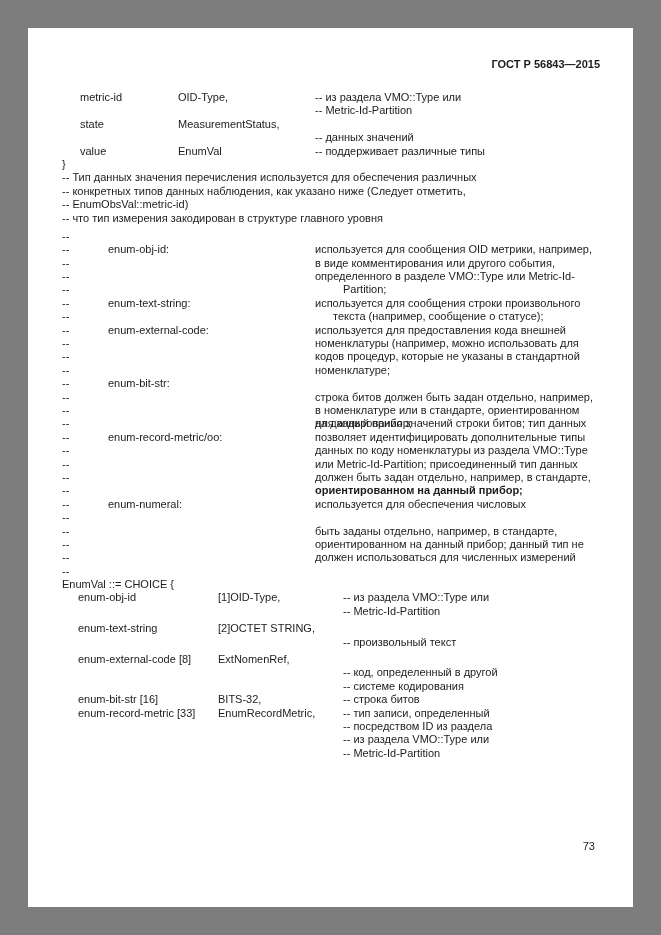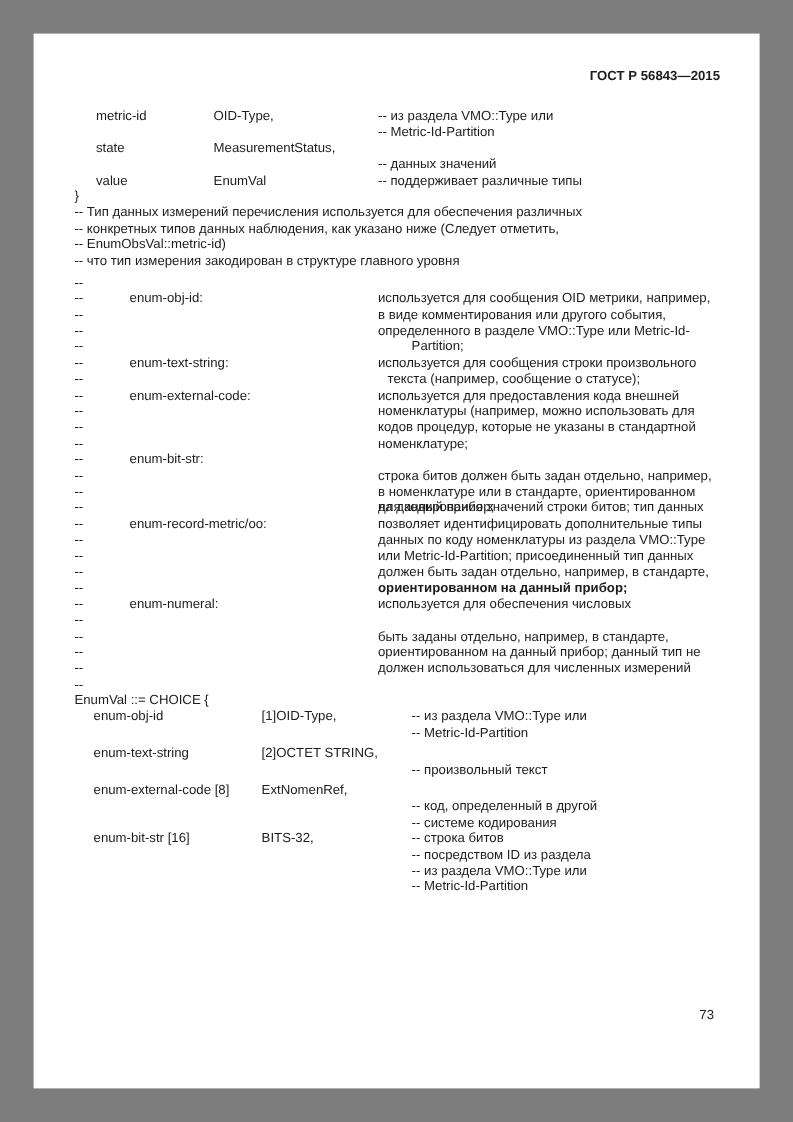--- a/index.html
+++ b/index.html
@@ -75,21 +75,21 @@
       </div>
       <div class="line">
         <span class="seg" style="left: 52px;">value</span>
         <span class="seg" style="left: 150px;">EnumVal</span>
         <span class="seg" style="left: 287px;">-- поддерживает различные типы</span>
       </div>
       <div class="line">
         <span class="seg" style="left: 34px;">}</span>
       </div>
       <div class="line">
-        <span class="seg" style="left: 34px;">-- Тип данных измерений перечисления используется для обеспечения различных</span>
+        <span class="seg" style="left: 34px;">-- Тип данных значения перечисления используется для обеспечения различных</span>
       </div>
       <div class="line">
         <span class="seg" style="left: 34px;">-- конкретных типов данных наблюдения, как указано ниже (Следует отметить,</span>
       </div>
       <div class="line">
         <span class="seg" style="left: 34px;">-- EnumObsVal::metric-id)</span>
       </div>
       <div class="line">
         <span class="seg" style="left: 34px;">-- что тип измерения закодирован в структуре главного уровня</span>
       </div>
@@ -113,21 +113,21 @@
         <span class="seg" style="left: 34px;">--</span>
         <span class="seg" style="left: 287px; padding-left: 28px;">Partition;</span>
       </div>
       <div class="line">
         <span class="seg" style="left: 34px;">--</span>
         <span class="seg" style="left: 80px;">enum-text-string:</span>
         <span class="seg" style="left: 287px;">используется для сообщения строки произвольного</span>
       </div>
       <div class="line">
         <span class="seg" style="left: 34px;">--</span>
-        <span class="seg" style="left: 295px;">текста (например, сообщение о статусе);</span>
+        <span class="seg" style="left: 305px;">текста (например, сообщение о статусе);</span>
       </div>
       <div class="line">
         <span class="seg" style="left: 34px;">--</span>
         <span class="seg" style="left: 80px;">enum-external-code:</span>
         <span class="seg" style="left: 287px;">используется для предоставления кода внешней</span>
       </div>
       <div class="line">
         <span class="seg" style="left: 34px;">--</span>
         <span class="seg" style="left: 287px;">номенклатуры (например, можно использовать для</span>
       </div>
@@ -225,20 +225,25 @@
       <div class="line">
         <span class="seg" style="left: 315px;">-- код, определенный в другой</span>
       </div>
       <div class="line">
         <span class="seg" style="left: 315px;">-- системе кодирования</span>
       </div>
       <div class="line">
         <span class="seg" style="left: 50px;">enum-bit-str [16]</span>
         <span class="seg" style="left: 190px;">BITS-32,</span>
         <span class="seg" style="left: 315px;">-- строка битов</span>
+      </div>
+      <div class="line">
+        <span class="seg" style="left: 50px;">enum-record-metric [33]</span>
+        <span class="seg" style="left: 190px;">EnumRecordMetric,</span>
+        <span class="seg" style="left: 315px;">-- тип записи, определенный</span>
       </div>
       <div class="line">
         <span class="seg" style="left: 315px;">-- посредством ID из раздела</span>
       </div>
       <div class="line">
         <span class="seg" style="left: 315px;">-- из раздела VMO::Type или</span>
       </div>
       <div class="line">
         <span class="seg" style="left: 315px;">-- Metric-Id-Partition</span>
       </div>

